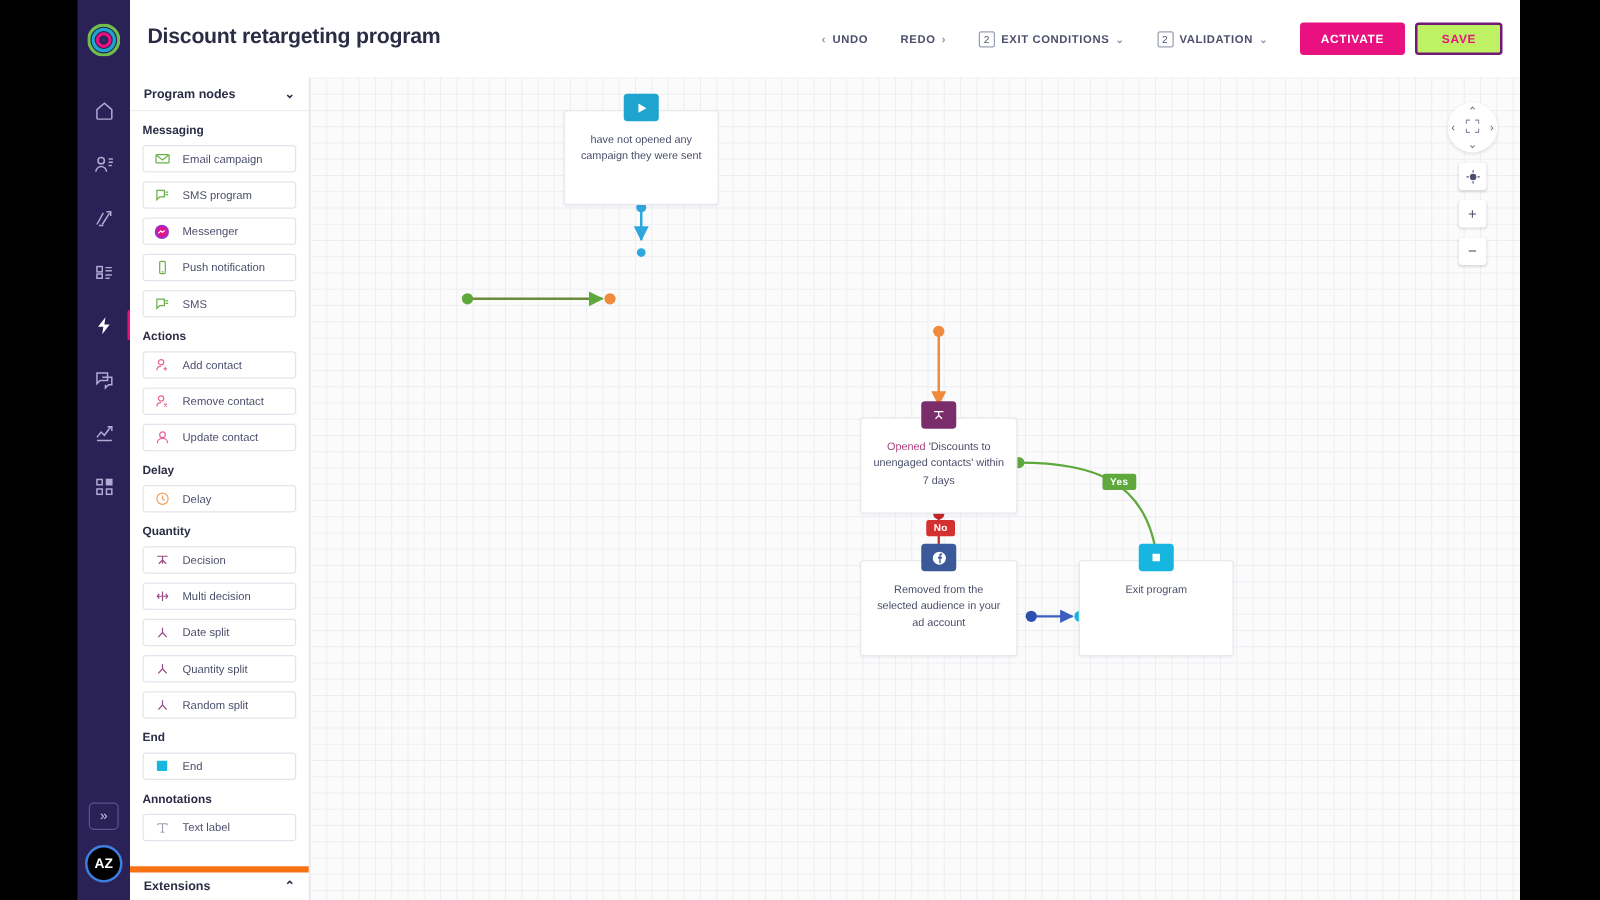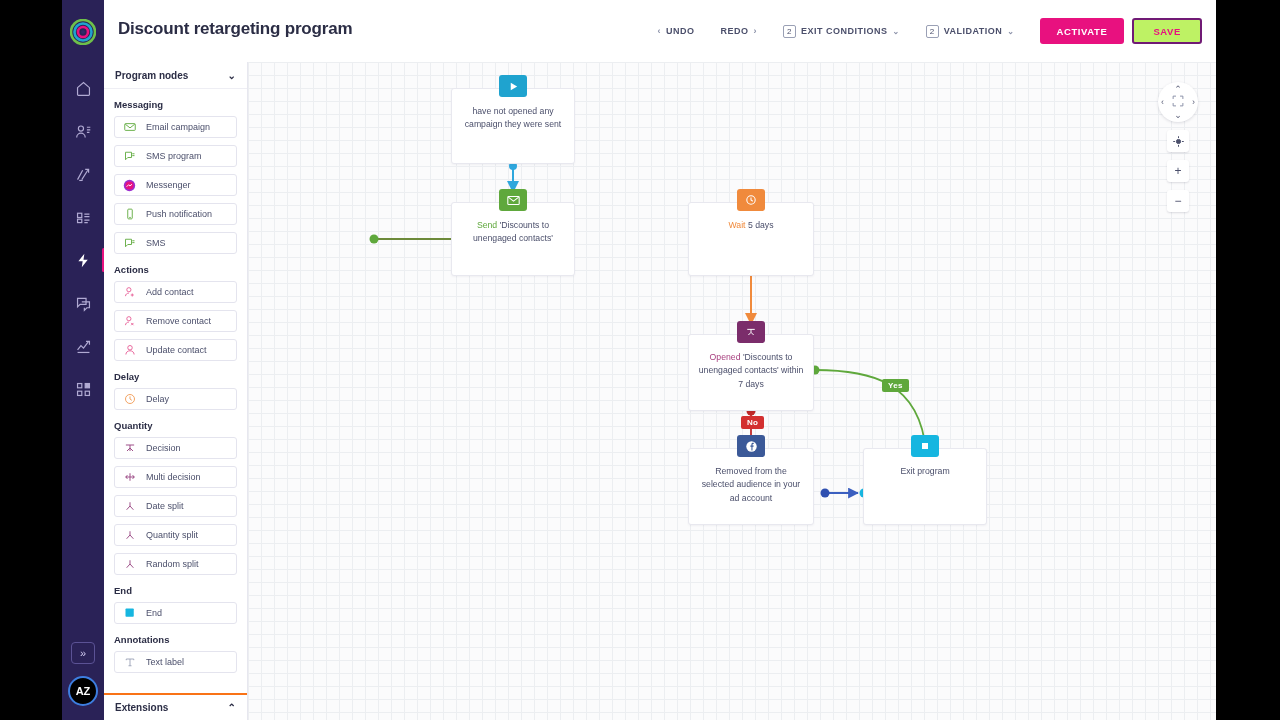--- a/index.html
+++ b/index.html
@@ -83,21 +83,21 @@
   }
   .panel-scroll { flex:1; overflow:hidden; padding:0 10px; }
   .group-title { font-size:9.5px; font-weight:bold; color:#2b2d45; margin:10px 0 6px 0; }
   .node-chip {
     height:22px; border:1px solid #e4e4ee; border-radius:3px; background:#fff;
     display:flex; align-items:center; gap:10px; padding-left:8px; margin-bottom:7px;
     font-size:9px; color:#4b4f6b; cursor:grab;
   }
   .node-chip .ico { width:13px; height:13px; display:flex; align-items:center; justify-content:center; flex:0 0 13px; }
   .panel-foot {
-    height:27px; border-top:2px solid #f97316; display:flex; align-items:center;
+    height:27px; border-top:5px solid #f97316; display:flex; align-items:center;
     justify-content:space-between; padding:0 11px; font-size:10px; font-weight:bold; color:#2b2d45;
   }
 
   
   .canvas {
     flex:1; position:relative; overflow:hidden;
     background-color:#fbfbfc;
     background-image:
       linear-gradient(to right, #eceef1 1px, transparent 1px),
       linear-gradient(to bottom, #eceef1 1px, transparent 1px);
@@ -463,45 +463,21 @@
 
         <div class="node" style="left:203px; top:26px; width:124px; height:76px;">
           <div class="node-icon" style="background:#1fa3cf;">
             <svg width="11" height="11" viewBox="0 0 12 12" fill="#fff">
                 <path d="M3 2l7 4-7 4z"></path>
               </svg>
           </div>
           <div class="node-text">have not opened any campaign they were sent</div>
         </div>
 
-        <div class="node" style="left:203px; top:140px; width:124px; height:74px;">
-          <div class="node-icon" style="background:#5fa83c;">
-            <svg width="13" height="11" viewBox="0 0 16 12" fill="none" stroke="#fff" stroke-width="1.3">
-                <rect x="1" y="1" width="14" height="10" rx="1"></rect>
-                <path d="M1.6 1.8l6.4 5 6.4-5"></path>
-              </svg>
-          </div>
-          <div class="node-text">
-            <span class="kw-send">Send</span>
-            <span>'Discounts to unengaged contacts'</span>
-          </div>
-        </div>
-
-        <div class="node" style="left:440px; top:140px; width:126px; height:74px;">
-          <div class="node-icon" style="background:#f08a3c;">
-            <svg width="12" height="12" viewBox="0 0 16 16" fill="none" stroke="#fff" stroke-width="1.4">
-                <circle cx="8" cy="8" r="5.6"></circle>
-                <path d="M8 4.6V8l2.4 1.7"></path>
-              </svg>
-          </div>
-          <div class="node-text">
-            <span class="kw-wait">Wait</span>
-            <span>5 days</span>
-          </div>
-        </div>
+
 
         <div class="node" style="left:440px; top:272px; width:126px; height:77px;">
           <div class="node-icon" style="background:#7b2d6b;">
             <svg width="12" height="12" viewBox="0 0 16 16" fill="none" stroke="#fff" stroke-width="1.3">
                 <path d="M3 4.5h10M8 4.5v4M8 8.5l-3.5 3.5M8 8.5l3.5 3.5"></path>
               </svg>
           </div>
           <div class="node-text">
             <span class="kw-opened">Opened</span>
             <span>'Discounts to unengaged contacts' within 7 days</span>

